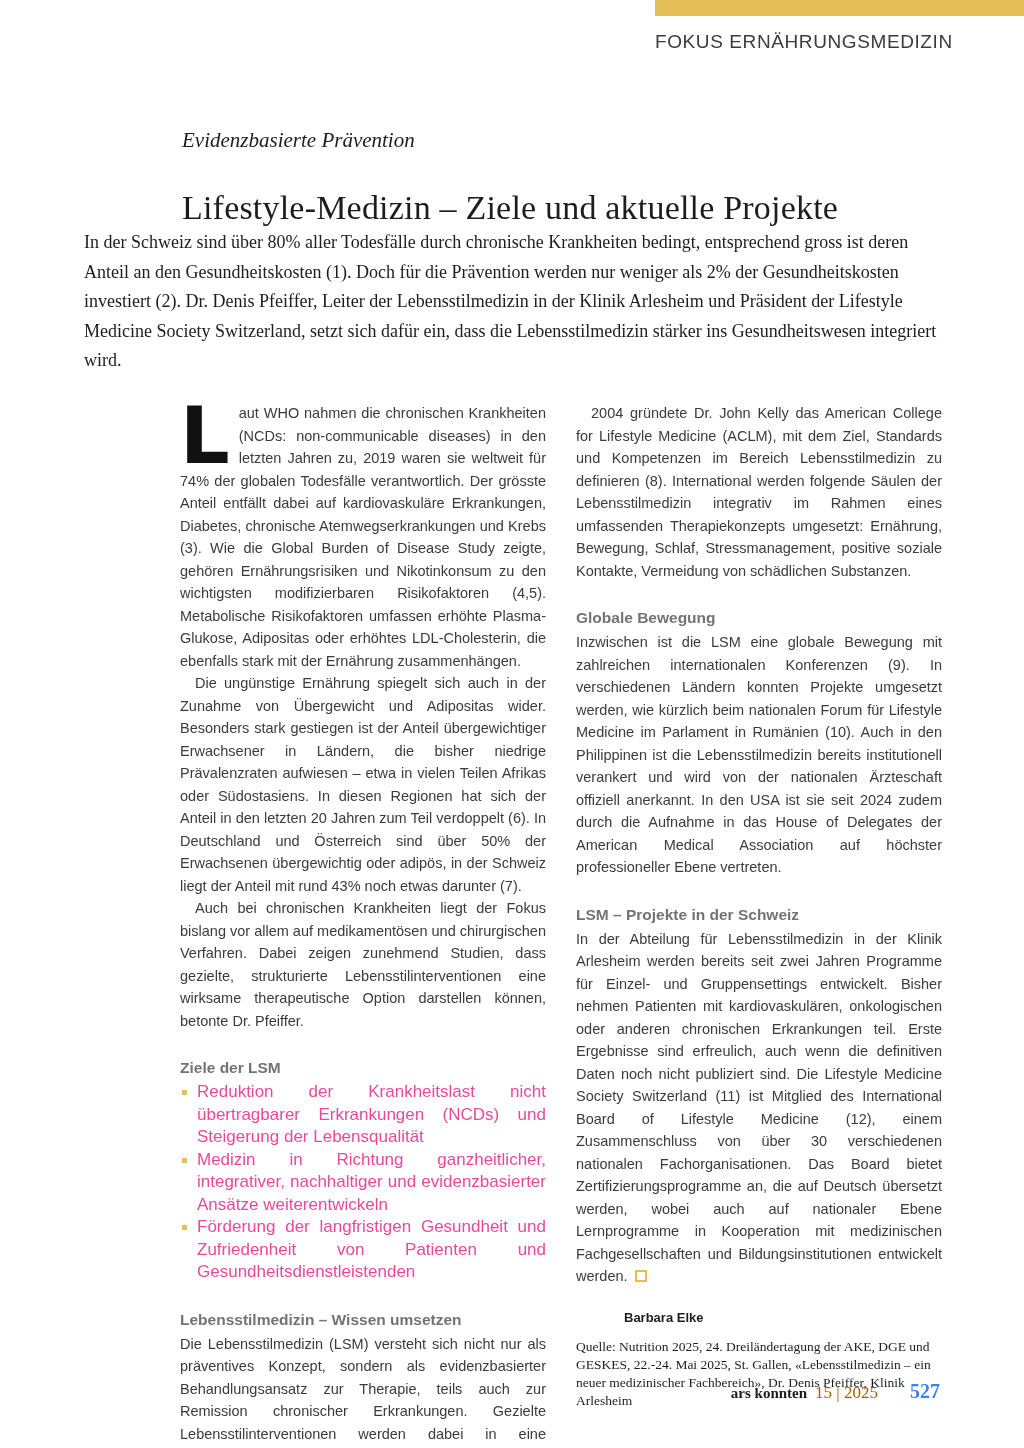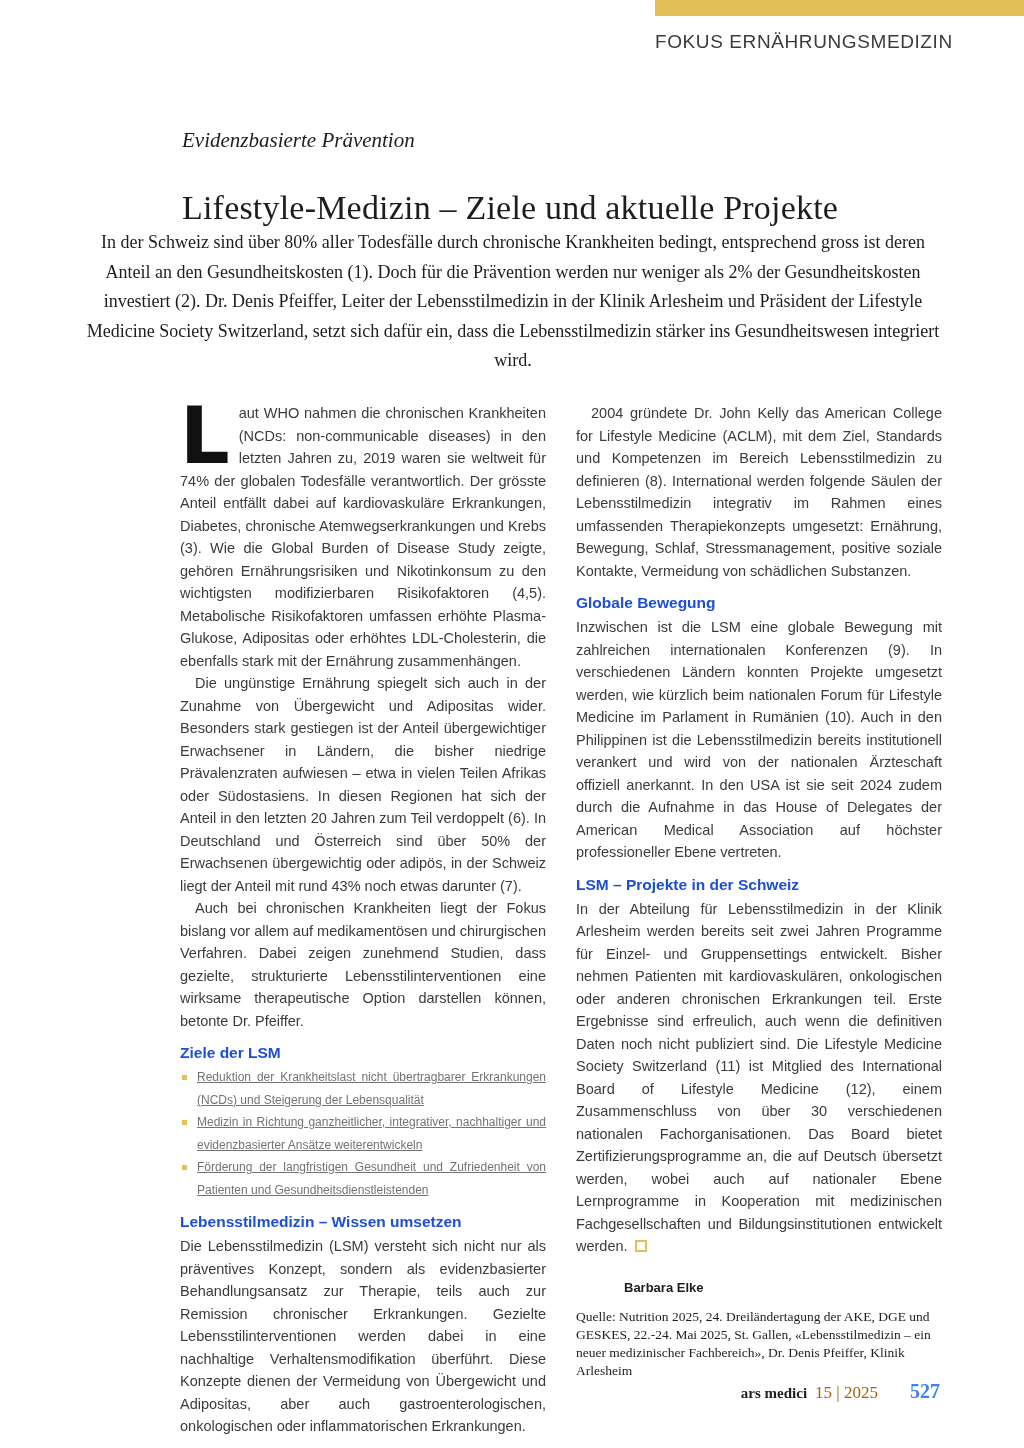--- a/index.html
+++ b/index.html
@@ -48,68 +48,66 @@
     letter-spacing: 0.2px;
   }
   .lead {
     position: absolute;
     left: 84px; top: 228px;
     width: 858px;
     font-family: "Liberation Serif", "DejaVu Serif", serif;
     font-size: 18px;
     line-height: 29.5px;
     color: #1d1d1b;
-    text-align: center;
   }
   
   .columns {
     position: absolute;
     left: 180px; top: 402px;
     width: 762px;
     display: flex;
     gap: 30px;
   }
   .col { width: 366px; }
   .col p {
     margin: 0;
     font-size: 14.5px;
     line-height: 22.5px;
     text-align: justify;
     color: #3b3b3a;
     hyphens: auto;
   }
   .col p.indent { text-indent: 15px; }
   .col h3 {
-    margin: 12px 0 4px 0;
+    margin: 27px 0 4px 0;
     font-size: 15.5px;
     font-weight: 700;
-    color: #1d4ed8;
+    color: #737373;
   }
   .dropcap {
     float: left;
     font-family: "DejaVu Sans", sans-serif;
     font-weight: 700;
     font-size: 78px;
     line-height: 60px;
     color: #111111;
     margin: 4px 9px 0 0;
   }
   ul.goals {
     list-style: none;
     margin: 0; padding: 0;
   }
   ul.goals li {
     position: relative;
     padding-left: 17px;
-    font-size: 12px;
+    font-size: 17px;
     line-height: 22.5px;
     text-align: justify;
-    color: #737373;
+    color: #ec4899;
     hyphens: auto;
-    text-decoration: underline;
   }
   ul.goals li::before {
     content: "";
     position: absolute;
     left: 2px; top: 9px;
     width: 5px; height: 5px;
     background: #E4BE57;
   }
   .end-marker {
     display: inline-block;
@@ -198,18 +196,18 @@
       <h3>LSM – Projekte in der Schweiz</h3>
       <p><span>In der Abteilung für Lebensstilmedizin in der Klinik Arlesheim werden bereits seit zwei Jahren Programme für Einzel- und Gruppensettings entwickelt. Bisher nehmen Patienten mit kardiovaskulären, onkologischen oder anderen chronischen Erkrankungen teil. Erste Ergebnisse sind erfreulich, auch wenn die definitiven Daten noch nicht publiziert sind. Die Lifestyle Medicine Society Switzerland (11) ist Mitglied des International Board of Lifestyle Medicine (12), einem Zusammenschluss von über 30 verschiedenen nationalen Fachorganisationen. Das Board bietet Zertifizierungsprogramme an, die auf Deutsch übersetzt werden, wobei auch auf nationaler Ebene Lernprogramme in Kooperation mit medizinischen Fachgesellschaften und Bildungsinstitutionen entwickelt werden.</span><span class="end-marker"></span></p>
 
       <div class="author">Barbara Elke</div>
       <div class="source">Quelle: Nutrition 2025, 24. Dreiländertagung der AKE, DGE und GESKES, 22.-24. Mai 2025, St. Gallen, «Lebensstilmedizin – ein neuer medizinischer Fachbereich», Dr. Denis Pfeiffer, Klinik Arlesheim</div>
     </div>
 
   </div>
 
   <div class="footer">
-    <span class="journal">ars medici</span>
+    <span class="journal">ars konnten</span>
     <span class="issue">15 | 2025</span>
     <span class="pagenum">527</span>
   </div>
 
 </div>
 
 </body></html>

